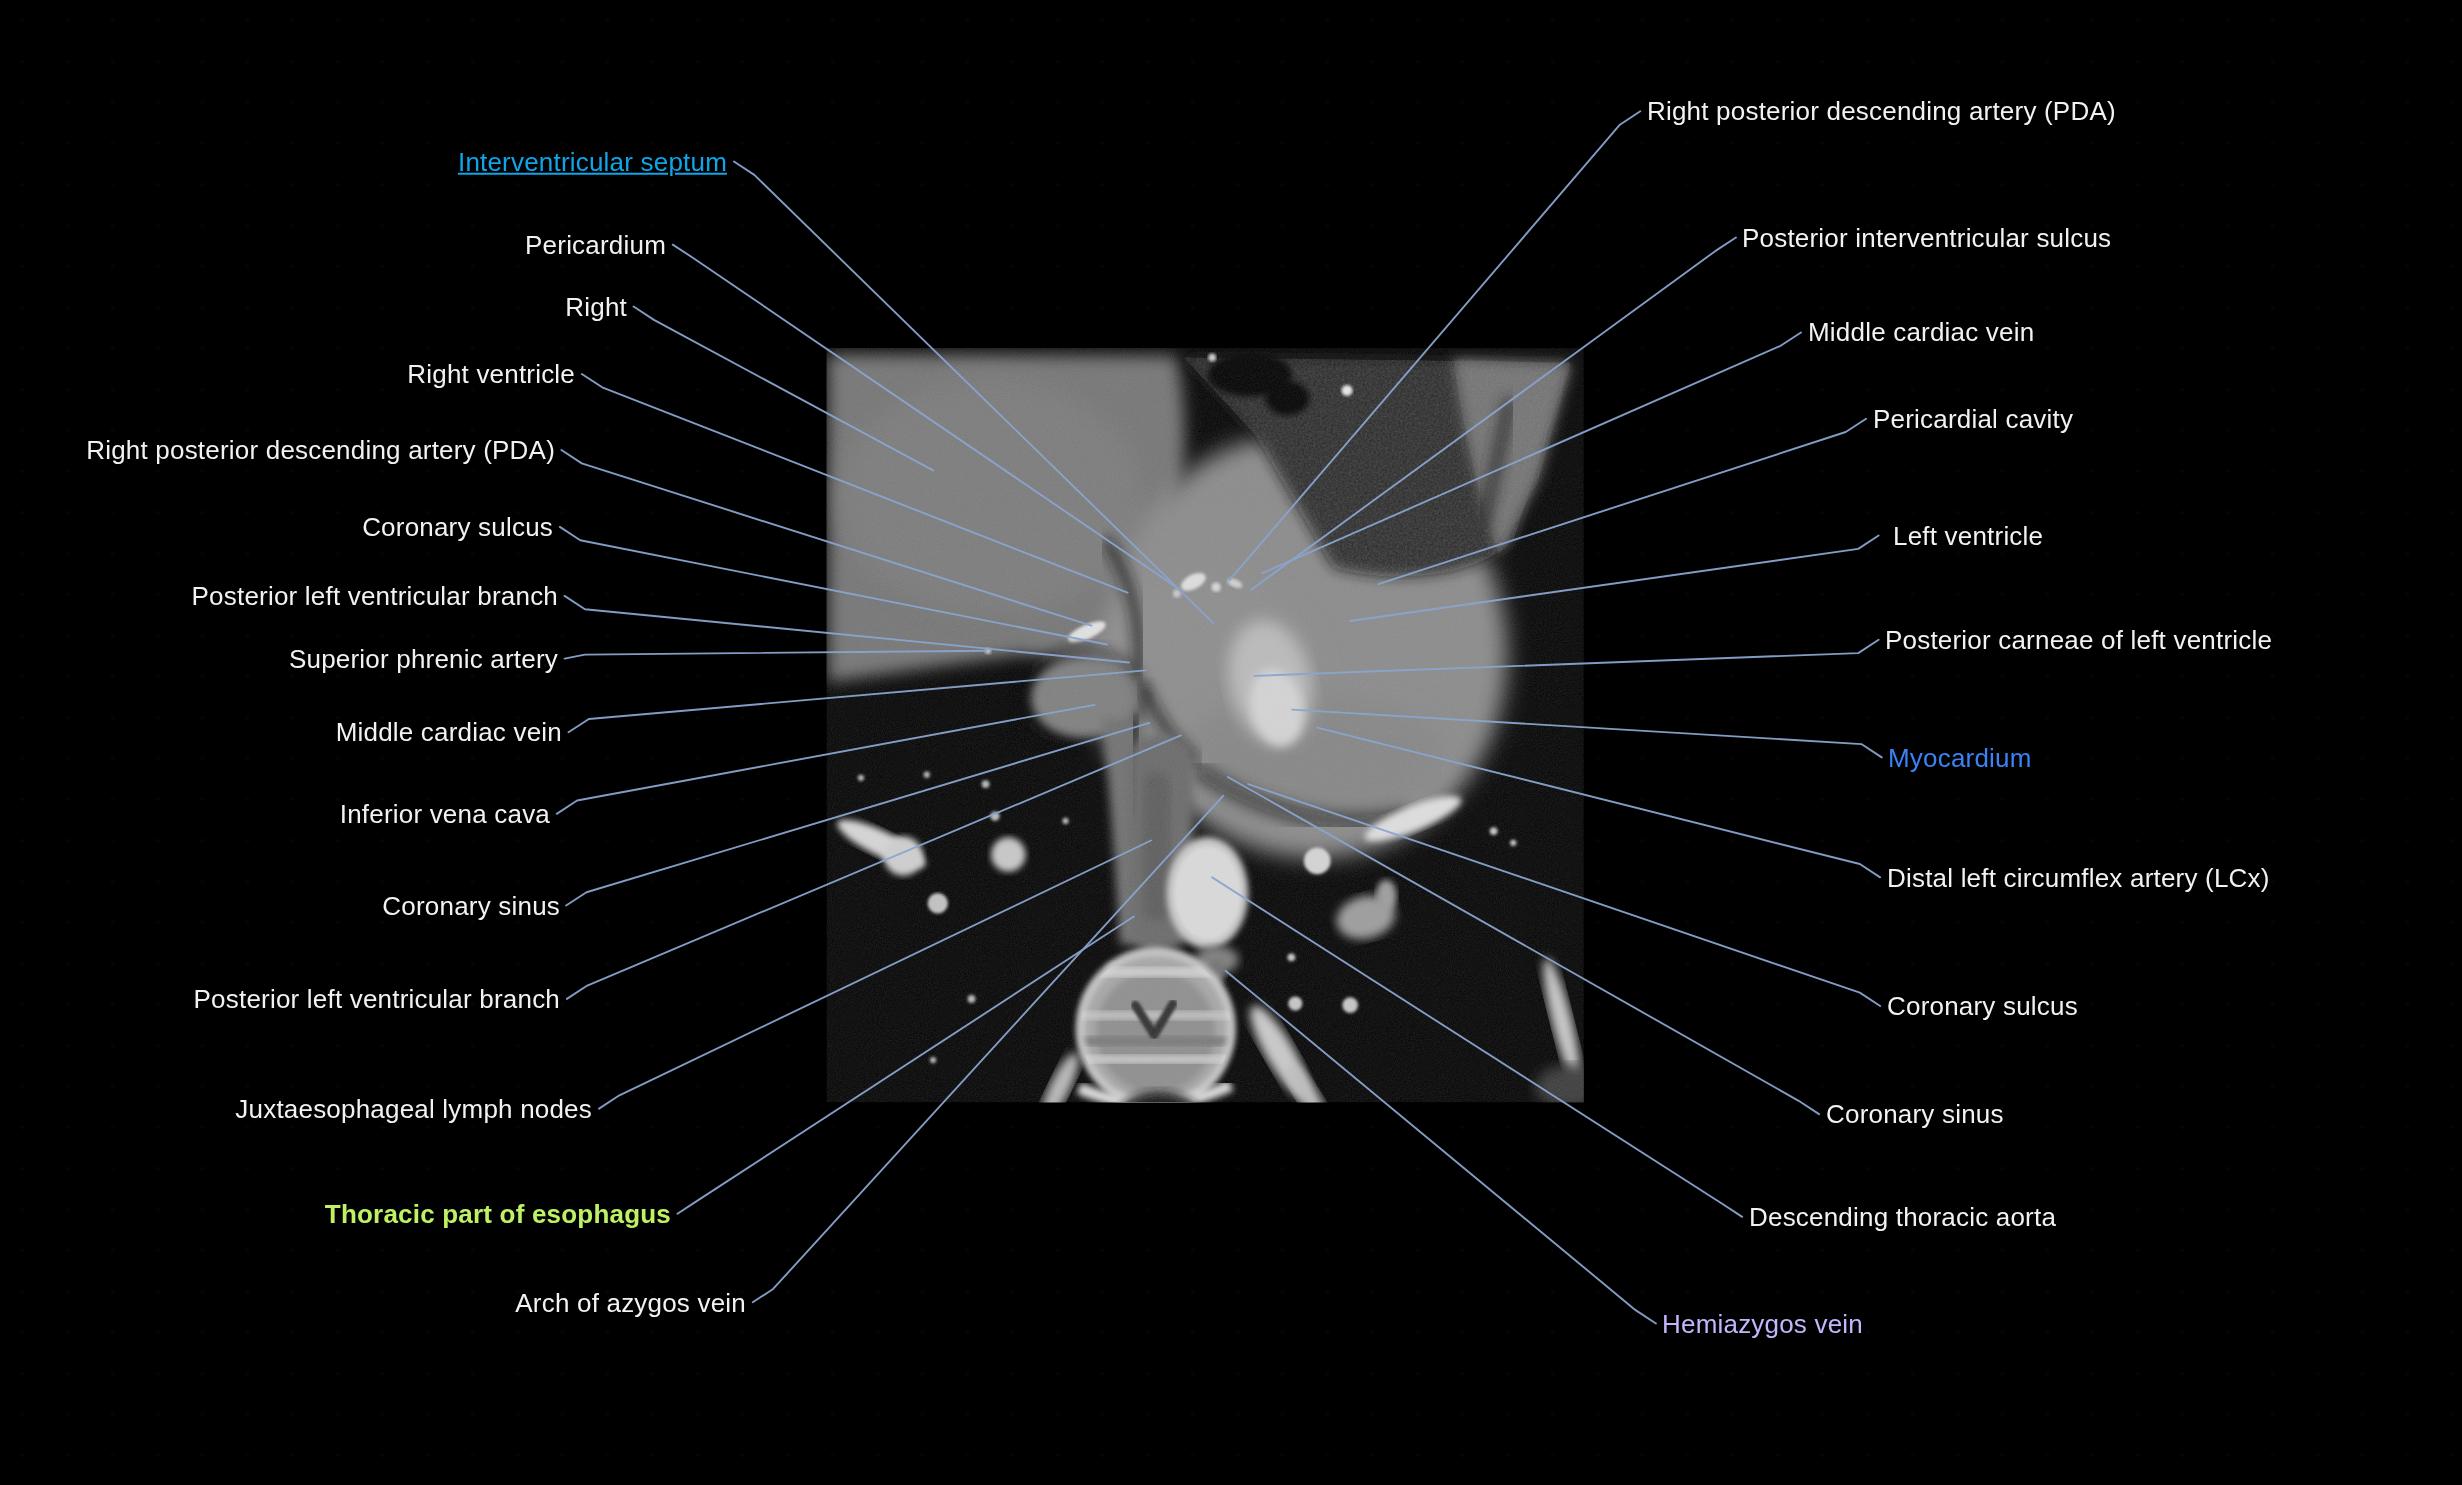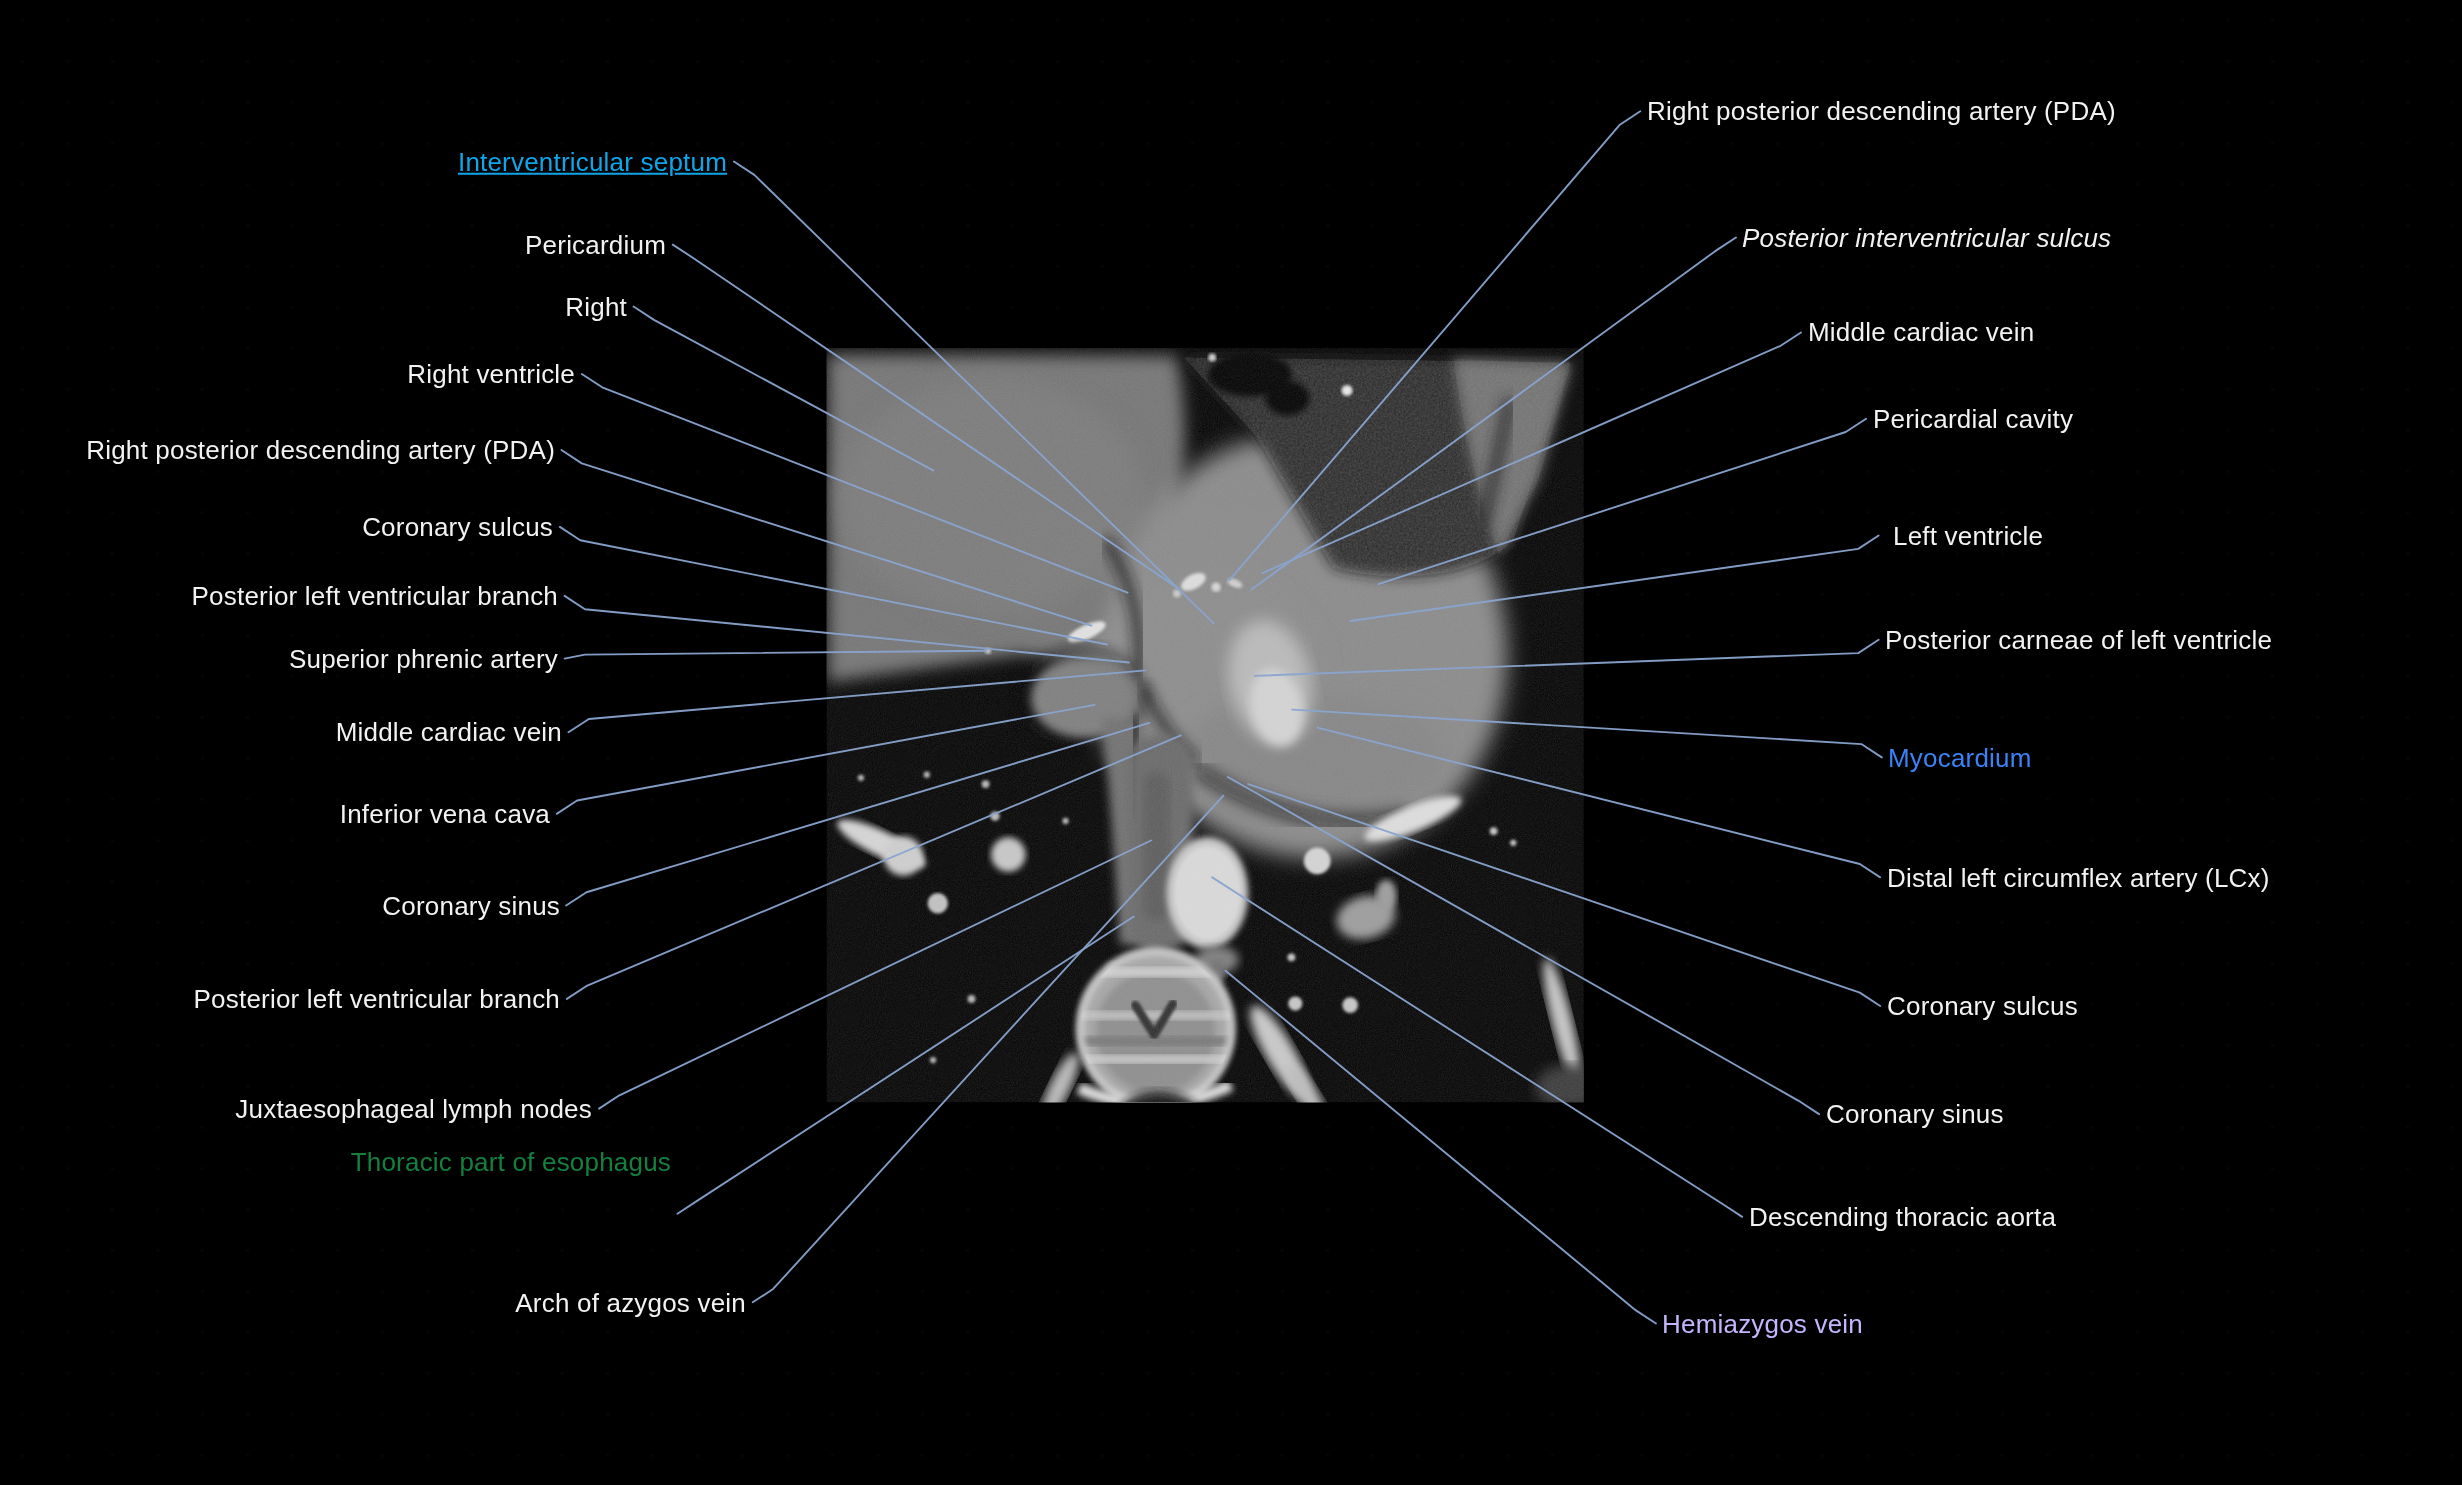--- a/index.html
+++ b/index.html
@@ -199,24 +199,24 @@
       <div class="label left" style="color: rgb(242, 242, 242); top: 374px; right: 1887px;">Right ventricle</div>
       <div class="label left" style="color: rgb(242, 242, 242); top: 450px; right: 1907px;">Right posterior descending artery (PDA)</div>
       <div class="label left" style="color: rgb(242, 242, 242); top: 527px; right: 1909px;">Coronary sulcus</div>
       <div class="label left" style="color: rgb(242, 242, 242); top: 596px; right: 1904px;">Posterior left ventricular branch</div>
       <div class="label left" style="color: rgb(242, 242, 242); top: 659px; right: 1904px;">Superior phrenic artery</div>
       <div class="label left" style="color: rgb(242, 242, 242); top: 732px; right: 1900px;">Middle cardiac vein</div>
       <div class="label left" style="color: rgb(242, 242, 242); top: 814px; right: 1912px;">Inferior vena cava</div>
       <div class="label left" style="color: rgb(242, 242, 242); top: 906px; right: 1902px;">Coronary sinus</div>
       <div class="label left" style="color: rgb(242, 242, 242); top: 999px; right: 1902px;">Posterior left ventricular branch</div>
       <div class="label left" style="color: rgb(242, 242, 242); top: 1109px; right: 1870px;">Juxtaesophageal lymph nodes</div>
-      <div class="label left" style="color: #15803d; top: 1162px; right: 1791px;">Thoracic part of esophagus</div>
+      <div class="label left" style="color: #bef264; top: 1214px; right: 1791px; font-weight: bold;">Thoracic part of esophagus</div>
       <div class="label left" style="color: rgb(242, 242, 242); top: 1303px; right: 1716px;">Arch of azygos vein</div>
       <div class="label right" style="color: rgb(242, 242, 242); top: 111px; left: 1647px;">Right posterior descending artery (PDA)</div>
-      <div class="label right" style="color: rgb(242, 242, 242); top: 238px; left: 1742px; font-style: italic;">Posterior interventricular sulcus</div>
+      <div class="label right" style="color: rgb(242, 242, 242); top: 238px; left: 1742px;">Posterior interventricular sulcus</div>
       <div class="label right" style="color: rgb(242, 242, 242); top: 332px; left: 1808px;">Middle cardiac vein</div>
       <div class="label right" style="color: rgb(242, 242, 242); top: 419px; left: 1873px;">Pericardial cavity</div>
       <div class="label right" style="color: rgb(242, 242, 242); top: 536px; left: 1885px; margin-left: 8px;">Left ventricle</div>
       <div class="label right" style="color: rgb(242, 242, 242); top: 640px; left: 1885px;">Posterior carneae of left ventricle</div>
       <div class="label right" style="color: #3b82f6; top: 758px; left: 1888px;">Myocardium</div>
       <div class="label right" style="color: rgb(242, 242, 242); top: 878px; left: 1887px;">Distal left circumflex artery (LCx)</div>
       <div class="label right" style="color: rgb(242, 242, 242); top: 1006px; left: 1887px;">Coronary sulcus</div>
       <div class="label right" style="color: rgb(242, 242, 242); top: 1114px; left: 1826px;">Coronary sinus</div>
       <div class="label right" style="color: rgb(242, 242, 242); top: 1217px; left: 1749px;">Descending thoracic aorta</div>
       <div class="label right" style="color: #c4b5fd; top: 1324px; left: 1662px;">Hemiazygos vein</div>

